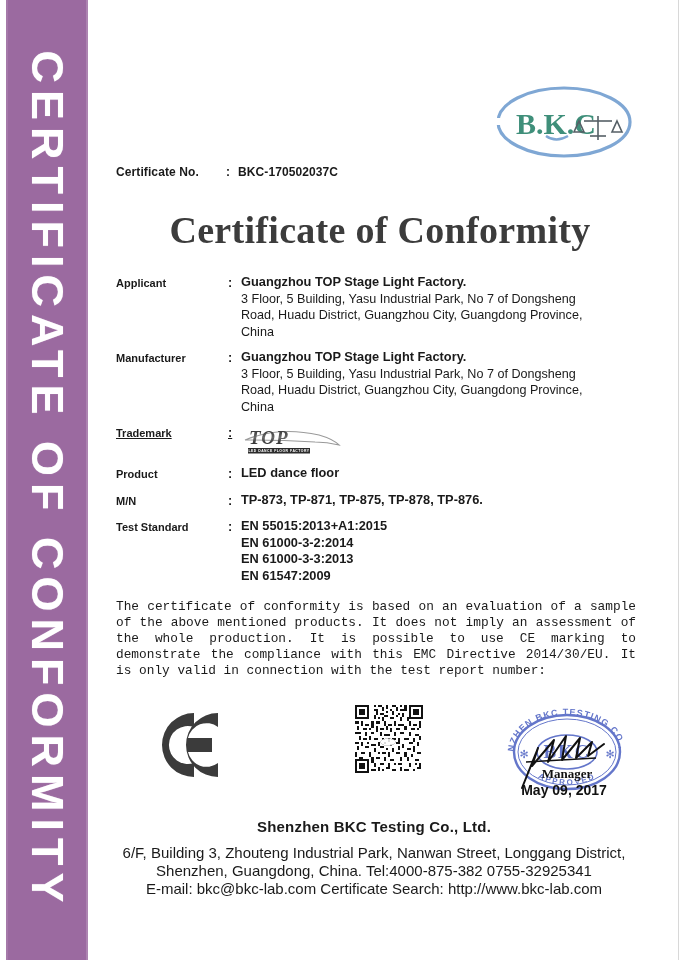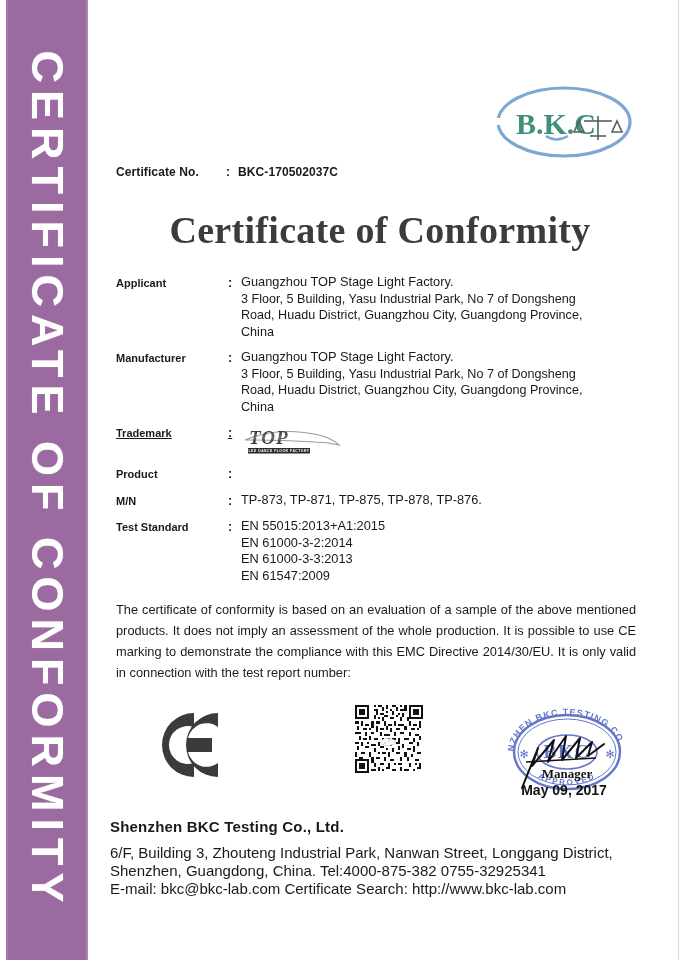--- a/index.html
+++ b/index.html
@@ -115,41 +115,42 @@
     font-size: 11px;
     padding-top: 1px;
   }
   .row-colon {
     width: 13px;
     flex: 0 0 13px;
     font-weight: bold;
     padding-top: 1px;
   }
   .row-value { flex: 1 1 auto; }
-  .v-strong { font-weight: normal; font-size: 12.8px; }
+  .v-strong { font-weight: bold; font-size: 12.8px; }
   .v-line { display: block; }
   .row-gap-sm { margin-bottom: 7px; text-decoration: underline; }
 
   
   .tm-logo {
     display: block;
     width: 104px;
     height: 36px;
     margin-top: -2px;
   }
 
   
   #declaration {
     position: absolute;
     left: 6px;
     top: 553px;
     width: 520px;
     font-size: 12.8px;
-    line-height: 21px;
+    line-height: 16px;
     text-align: justify;
+    font-family: Liberation Mono, monospace;
   }
   #declaration .last-line { text-align: left; }
 
   
   #ce-mark {
     position: absolute;
     left: 38px;
     top: 659px;
     width: 120px;
     height: 80px;
@@ -168,20 +169,21 @@
     width: 150px;
     height: 112px;
   }
 
   
   #footer {
     position: absolute;
     left: 0;
     top: 772px;
     width: 528px;
+    text-align: center;
   }
   #footer-company {
     font-size: 15px;
     font-weight: bold;
     letter-spacing: 0.2px;
     margin-bottom: 9px;
   }
   #footer-lines {
     font-size: 15px;
     line-height: 18px;
@@ -261,20 +263,21 @@
             <text x="8" y="22" font-family="Liberation Serif, serif" font-size="19" font-weight="bold" font-style="italic" fill="url(#tmg)" letter-spacing="1">TOP</text>
             <rect x="7" y="26" width="62" height="5.5" fill="#2b2b2b"></rect>
             <text x="38" y="30.4" text-anchor="middle" font-family="Liberation Sans, sans-serif" font-size="3.4" font-weight="bold" fill="#ffffff" letter-spacing="0.5">LED DANCE FLOOR FACTORY</text>
           </svg>
         </div>
       </div>
 
       <div class="row">
         <div class="row-label">Product</div>
         <div class="row-colon">:</div>
+        <div class="row-value v-strong">LED dance floor</div>
       </div>
 
       <div class="row">
         <div class="row-label">M/N</div>
         <div class="row-colon">:</div>
         <div class="row-value v-strong">TP-873, TP-871, TP-875, TP-878, TP-876.</div>
       </div>
 
       <div class="row">
         <div class="row-label">Test Standard</div>

